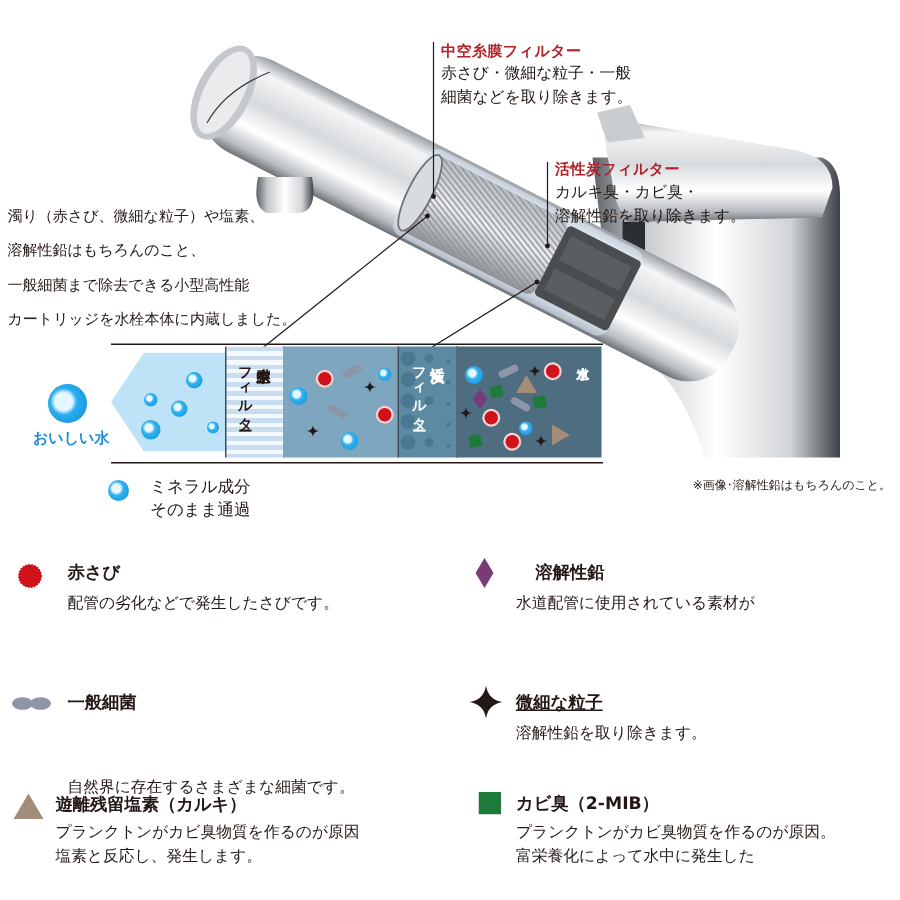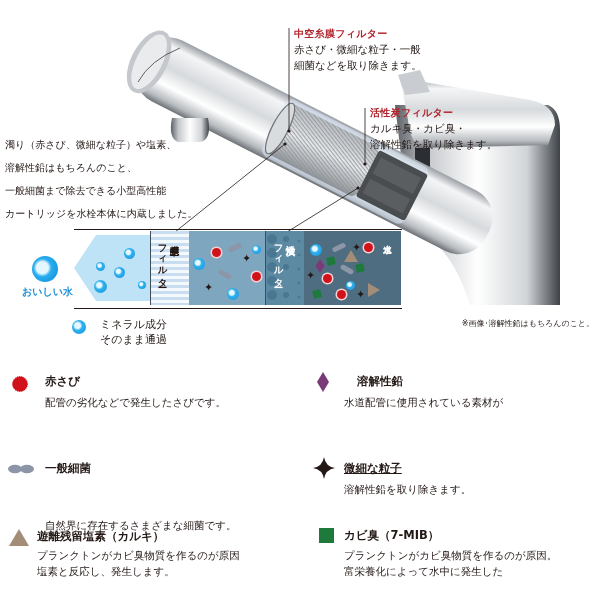--- a/index.html
+++ b/index.html
@@ -277,18 +277,18 @@
   <div class="legend-desc" style="left:37px;top:22px;">
     <div>プランクトンがカビ臭物質を作るのが原因</div>
     <div>塩素と反応し、発生します。</div>
   </div>
 </div>
 
 <div class="legend-item" style="left:300px;top:525px;">
   <svg class="abs" style="left:19px;top:3px;" width="15" height="15" viewBox="0 0 15 15">
     <rect width="15" height="15" fill="#1d7a3a"></rect>
   </svg>
-  <div class="legend-title" style="left:44px;top:3px;">カビ臭（7-MIB）</div>
+  <div class="legend-title" style="left:44px;top:3px;">カビ臭（2-MIB）</div>
   <div class="legend-desc" style="left:44px;top:22px;">
     <div>プランクトンがカビ臭物質を作るのが原因。</div>
     <div>富栄養化によって水中に発生した</div>
   </div>
 </div>
 
 </body></html>

